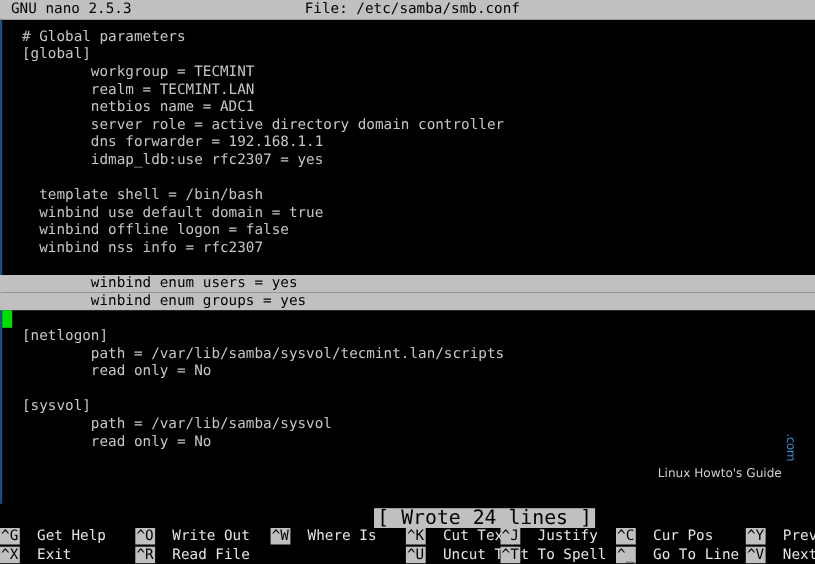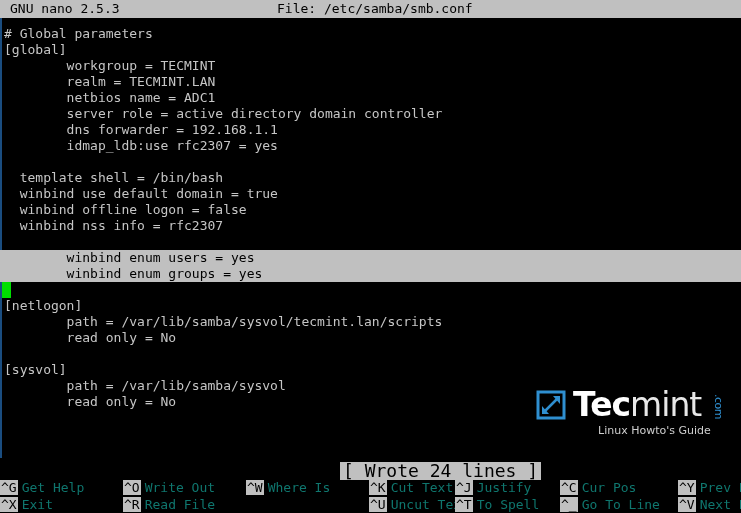--- a/index.html
+++ b/index.html
@@ -54,21 +54,21 @@
     left: 0; top: 26px;
     width: 741px;
     height: 428px;
     font-size: 13px;
     line-height: 16px;
     color: #c6c6c6;
     white-space: pre;
   }
   .line {
     height: 16px;
-    padding-left: 4px;
+    padding-left: 20px;
     box-sizing: border-box;
   }
   .line.sel {
     background: #c0c0c0;
     color: #000000;
   }
   .line.cursorline {
     position: relative;
   }
   .cursorblock {
@@ -166,51 +166,39 @@
   .sc-item {
     position: absolute;
     white-space: pre;
   }
   .sc-key {
     background: #c0c0c0;
     color: #000000;
     padding: 0 1px;
   }
   .sc-label {
-    color: #0f766e;
-    padding-left: 4px;
+    color: #e5e5e5;
+    padding-left: 16px;
   }
 </style>
 </head>
 <body>
 
 <div id="screen">
 
   <div class="titlebar">
     <span class="tb-app">GNU nano 2.5.3</span>
     <span class="tb-file">File: /etc/samba/smb.conf</span>
   </div>
 
   <div class="leftedge"></div>
 
   <div class="editor" id="editor-body"><div class="line"># Global parameters</div><div class="line">[global]</div><div class="line">        workgroup = TECMINT</div><div class="line">        realm = TECMINT.LAN</div><div class="line">        netbios name = ADC1</div><div class="line">        server role = active directory domain controller</div><div class="line">        dns forwarder = 192.168.1.1</div><div class="line">        idmap_ldb:use rfc2307 = yes</div><div class="line"> </div><div class="line">  template shell = /bin/bash</div><div class="line">  winbind use default domain = true</div><div class="line">  winbind offline logon = false</div><div class="line">  winbind nss info = rfc2307</div><div class="line"> </div><div class="line sel">        winbind enum users = yes</div><div class="line sel">        winbind enum groups = yes</div><div class="line cursorline"> <span class="cursorblock"></span></div><div class="line">[netlogon]</div><div class="line">        path = /var/lib/samba/sysvol/tecmint.lan/scripts</div><div class="line">        read only = No</div><div class="line"> </div><div class="line">[sysvol]</div><div class="line">        path = /var/lib/samba/sysvol</div><div class="line">        read only = No</div></div>
 
   <div class="watermark">
-    <div class="wm-row">
-      <span class="wm-sq">
-        <svg width="30" height="30" viewBox="0 0 30 30">
-          <rect x="2" y="2" width="26" height="26" fill="none" stroke="#2f8fd0" stroke-width="3"></rect>
-          <line x1="7" y1="23" x2="23" y2="7" stroke="#2f8fd0" stroke-width="2.5"></line>
-          <polygon points="6,24 6,16 13,24" fill="#2f8fd0"></polygon>
-          <polygon points="24,6 24,14 17,6" fill="#2f8fd0"></polygon>
-        </svg>
-      </span>
-      <span class="wm-word wm-tec">Tec</span>
-      <span class="wm-word wm-mint">mint</span>
-    </div>
     <span class="wm-com">.com</span>
     <span class="wm-tag">Linux Howto's Guide</span>
   </div>
 
   <div class="statusmsg">[ Wrote 24 lines ]</div>
 
   <div class="shortcuts">
     <div class="sc-row r1" id="sc-row-1">
         <span class="sc-item" style="left: 0px;"><span class="sc-key">^G</span><span class="sc-label">Get Help</span></span>
         <span class="sc-item" style="left: 123px;"><span class="sc-key">^O</span><span class="sc-label">Write Out</span></span>

